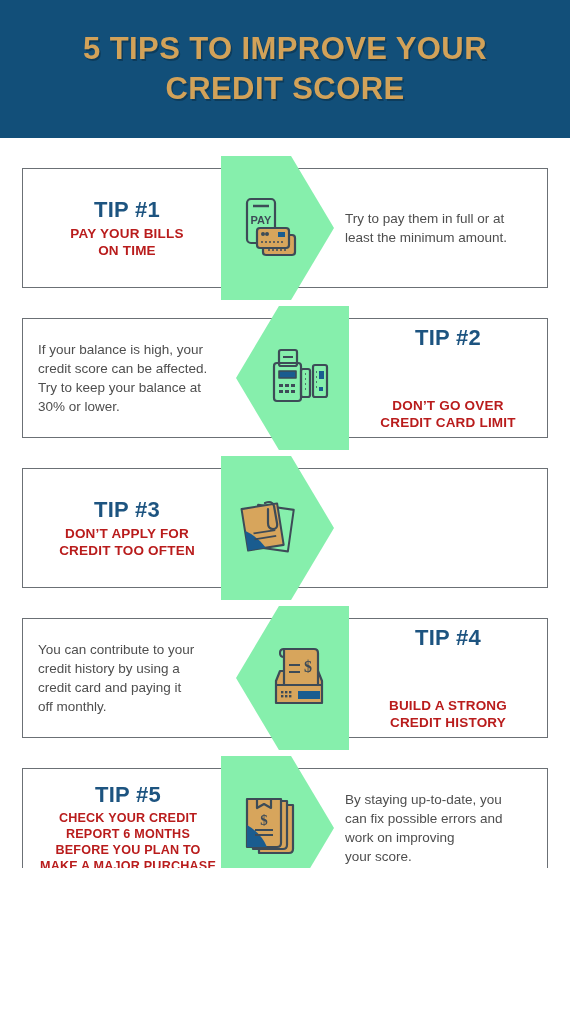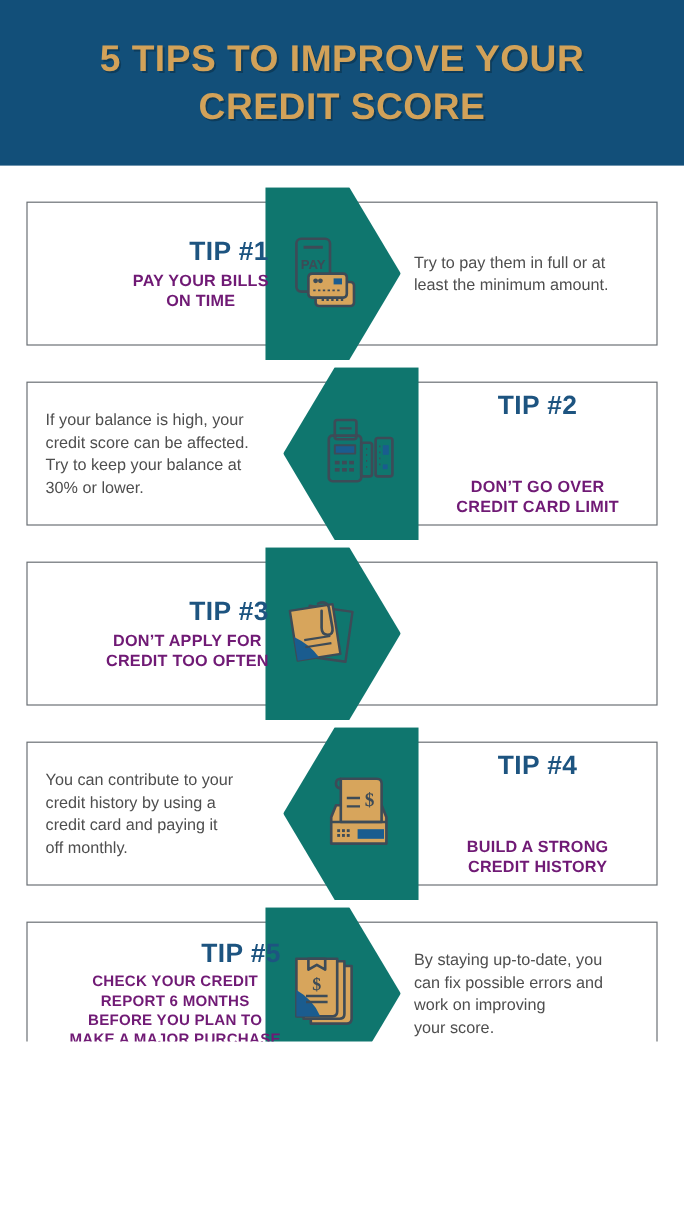--- a/index.html
+++ b/index.html
@@ -59,21 +59,21 @@
     background: #ffffff;
     z-index: 1;
   }
 
   
   .badge {
     position: absolute;
     top: 0;
     width: 113px;
     height: 144px;
-    background: #0f766e;
+    background: #86efac;
     z-index: 2;
   }
   .badge.right {
     left: 221px;
     clip-path: polygon(0 0, 62% 0, 100% 50%, 62% 100%, 0 100%);
   }
   .badge.left {
     left: 236px;
     clip-path: polygon(38% 0, 100% 0, 100% 100%, 38% 100%, 0 50%);
   }
@@ -95,36 +95,36 @@
     height: 120px;
     display: flex;
     flex-direction: column;
     justify-content: center;
     z-index: 3;
   }
   .panel.title-panel { align-items: center; text-align: center; }
   .panel.body-panel  { align-items: flex-start; text-align: left; }
 
   
-  .layout-lr .title-panel { left: 30px;  width: 194px; align-items: flex-end; }
+  .layout-lr .title-panel { left: 30px;  width: 194px; }
   .layout-lr .body-panel  { left: 345px; width: 196px; }
   
   .layout-rl .body-panel  { left: 38px;  width: 200px; }
   .layout-rl .title-panel { left: 350px; width: 196px; gap: 44px; }
 
   .tip-number {
     color: #1d5480;
     font-weight: bold;
     font-size: 22px;
     letter-spacing: 0.3px;
     line-height: 26px;
     white-space: nowrap;
   }
   .tip-subtitle {
-    color: #701a75;
+    color: #b91c1c;
     font-weight: bold;
     font-size: 13.5px;
     letter-spacing: 0.2px;
     line-height: 17px;
     margin-top: 2px;
     white-space: pre-line;
   }
   .tip-body {
     color: #4e4e4e;
     font-size: 13.5px;

